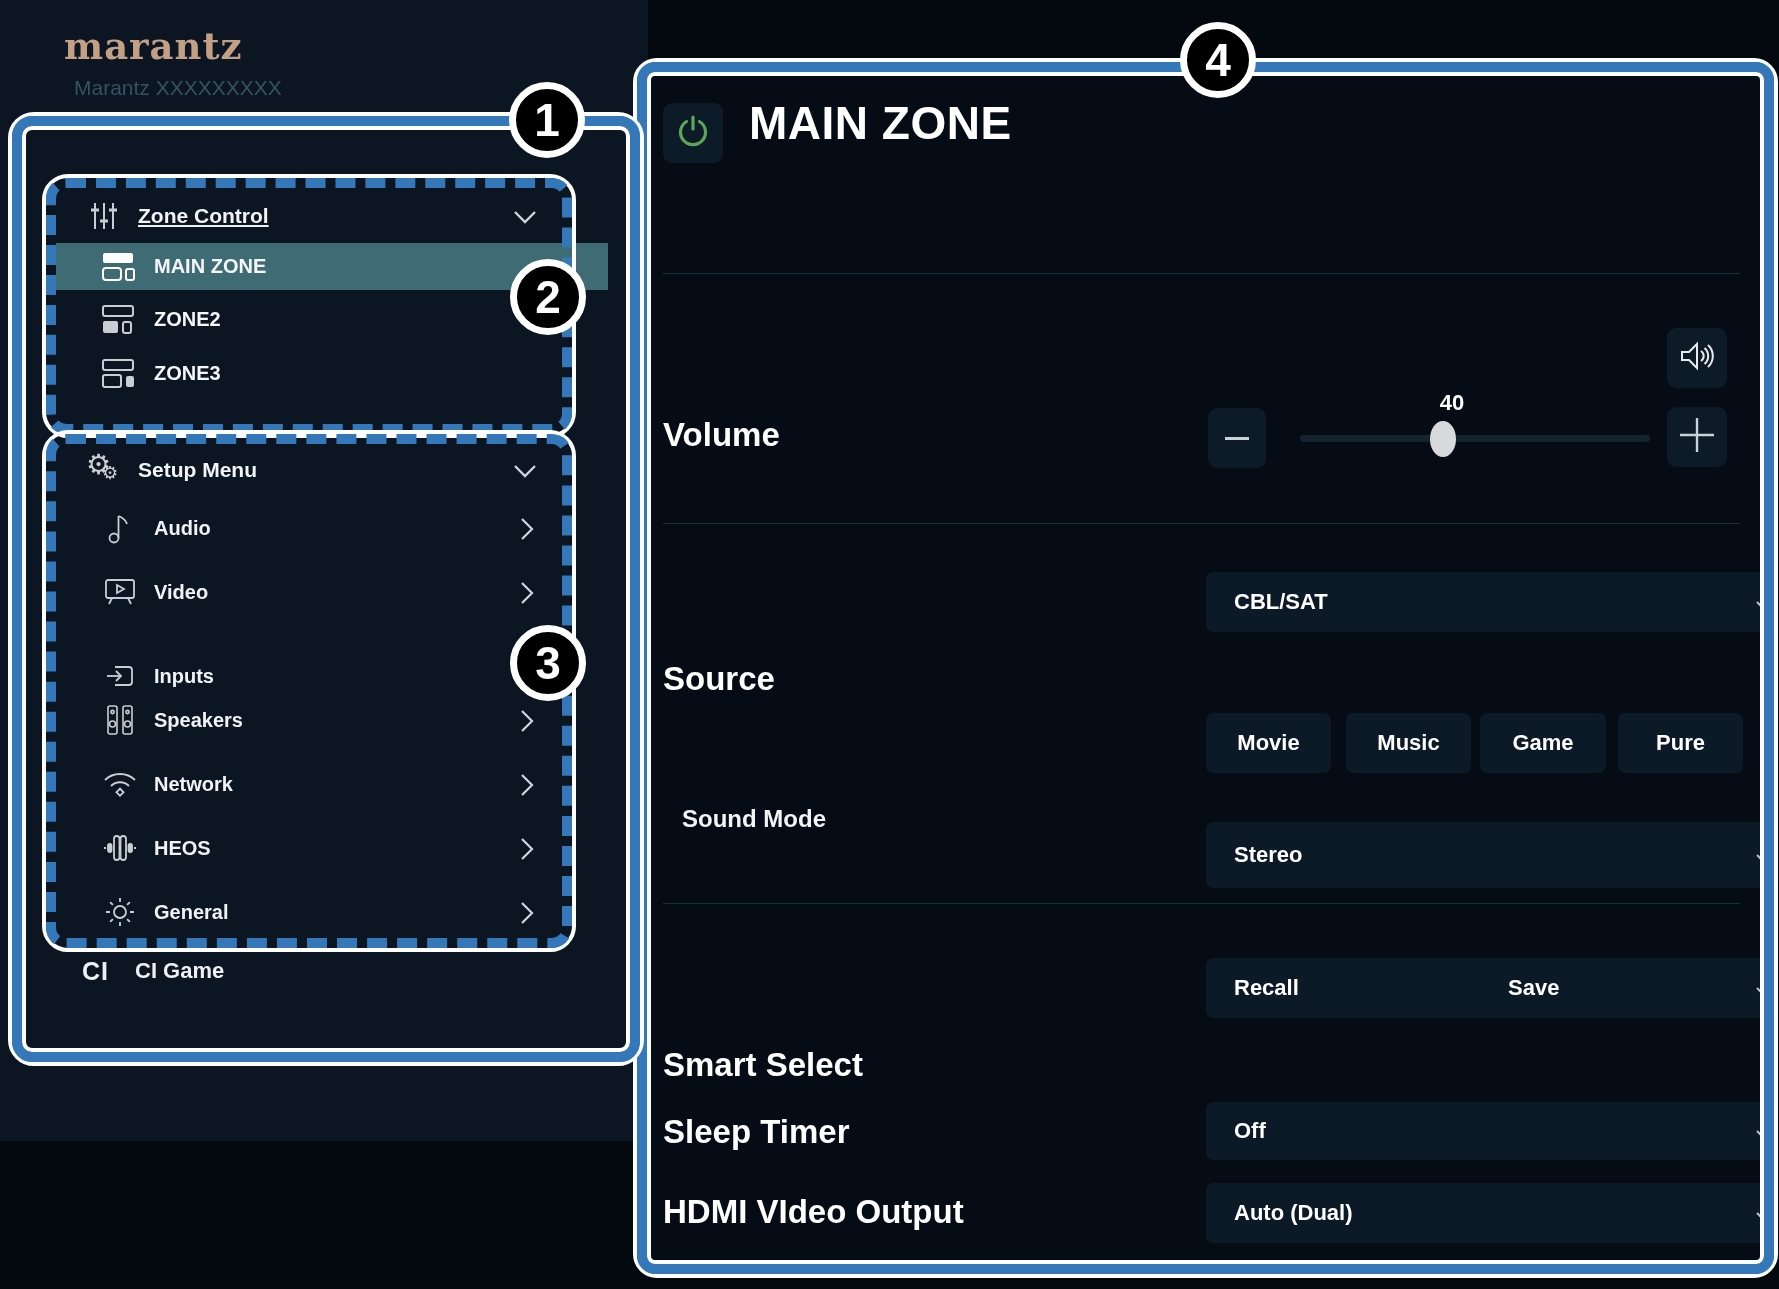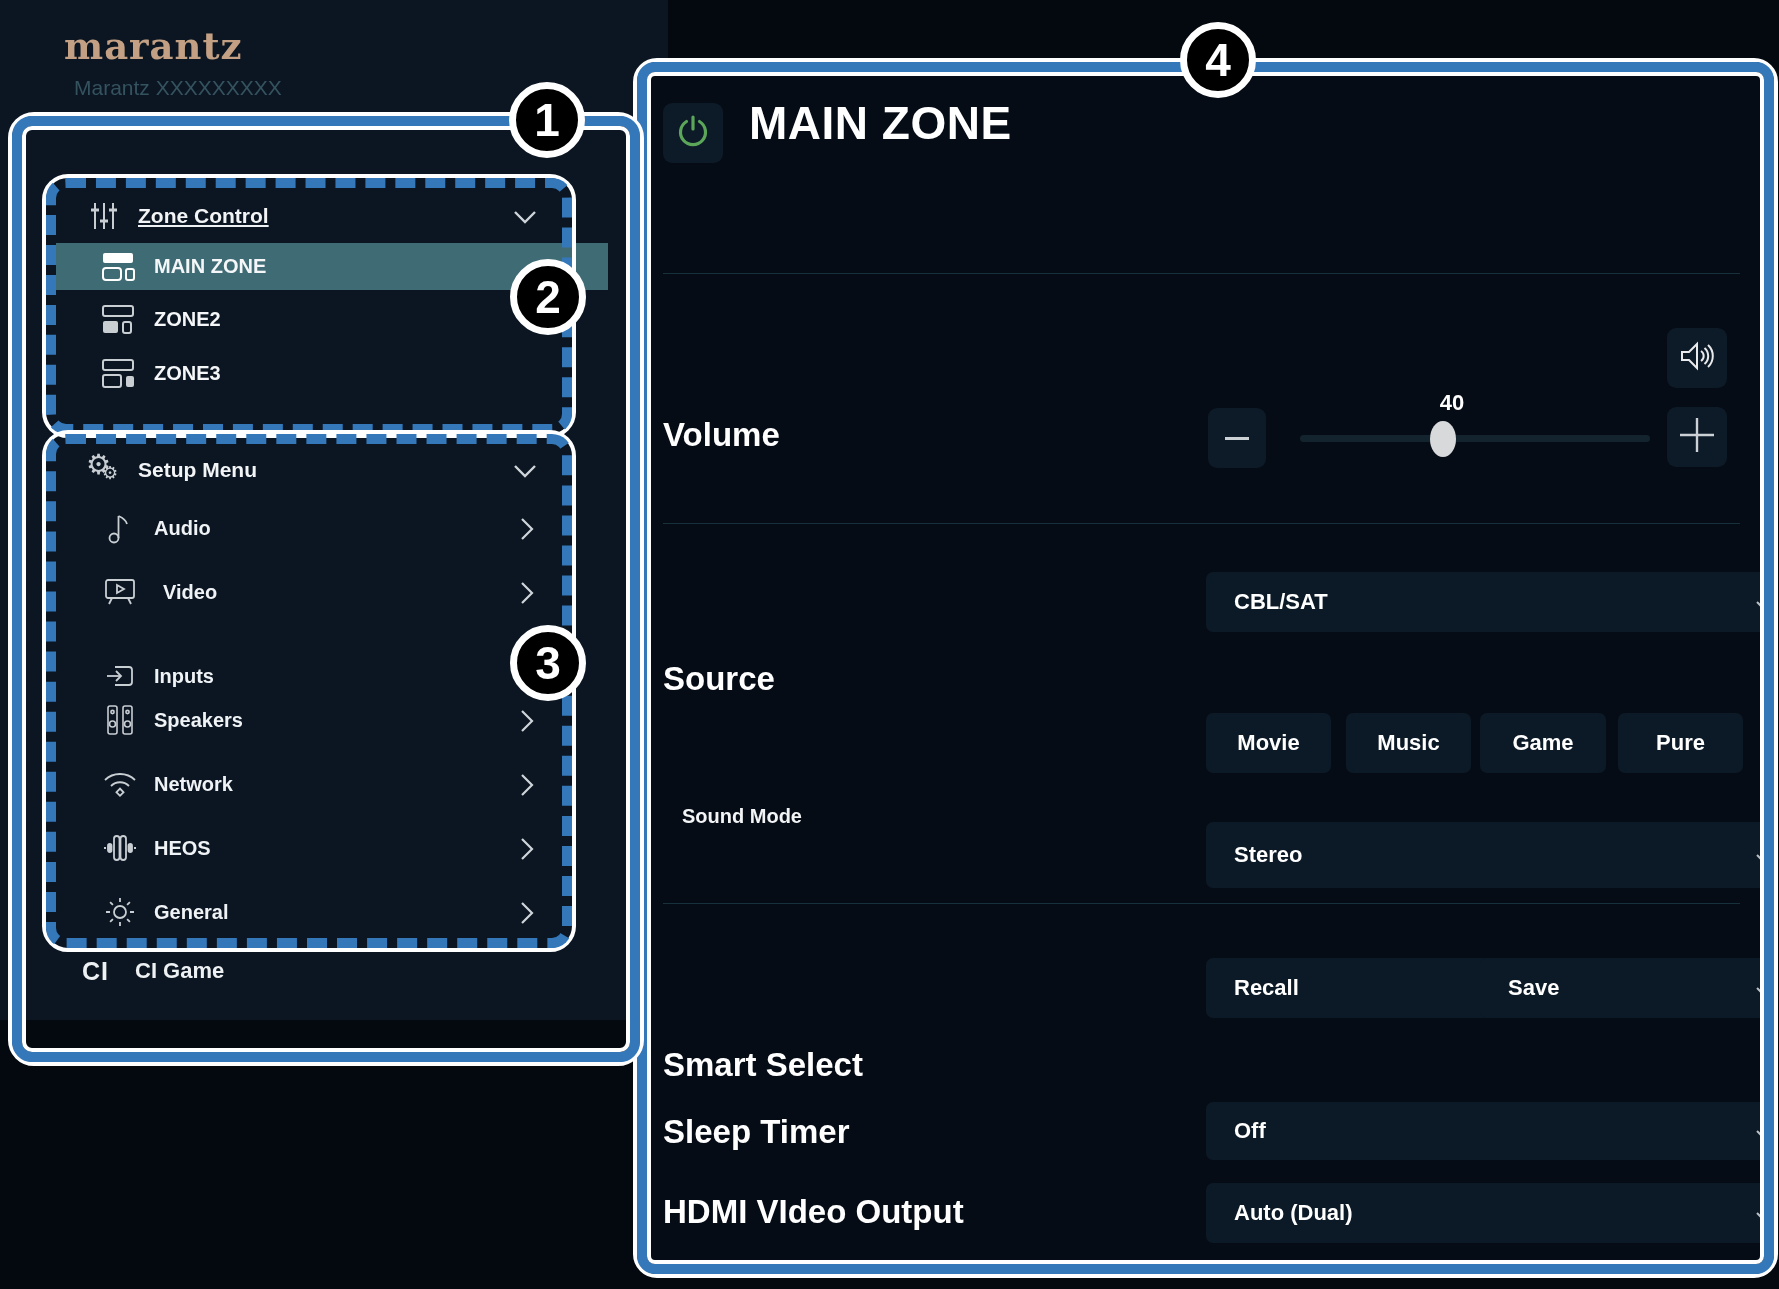--- a/index.html
+++ b/index.html
@@ -1,20 +1,20 @@
 <!DOCTYPE html>
 <html><head>
 <meta charset="utf-8">
 <style>
   html,body{margin:0;padding:0;background:#04080f;}
   .stage{position:relative;width:1779px;height:1289px;overflow:hidden;
          font-family:"Liberation Sans",sans-serif;color:#eef1f4;background:#04080f;}
 
   
-  .sidebar{position:absolute;left:0;top:0;width:648px;height:1020px;background:#0b1622;padding-left:20px;}
+  .sidebar{position:absolute;left:0;top:0;width:648px;height:1141px;background:#0b1622;}
   .logo{position:absolute;left:64px;top:24px;font-family:"DejaVu Serif",serif;
         font-weight:800;font-size:37px;letter-spacing:1px;color:#c3a084;}
   .model{position:absolute;left:74px;top:76px;font-size:21px;color:#35525f;font-weight:400;}
   .brand-divider{position:absolute;left:74px;top:114px;width:472px;height:2px;background:#79838c;}
 
   .menu-header{position:absolute;left:58px;width:492px;height:48px;display:flex;align-items:center;}
   .menu-header .mh-label{font-size:21px;font-weight:700;color:#f2f4f6;}
   .chev-down{position:absolute;right:14px;top:50%;margin-top:-6px;}
   .chev-right{position:absolute;right:14px;top:50%;margin-top:-10px;}
 
@@ -52,21 +52,21 @@
   .panel .pb2{position:absolute;inset:0;border:10px solid #3478ba;border-radius:18px;}
   .panel .pb3{position:absolute;inset:0;border:4px solid #fff;border-radius:8px;background:#050c15;}
   .panel-content{position:absolute;inset:0;overflow:hidden;}
 
   .power-btn{position:absolute;left:12px;top:27px;width:60px;height:60px;border-radius:9px;
              background:#0d1a27;display:flex;align-items:center;justify-content:center;}
   .panel-title{position:absolute;left:98px;top:20px;font-size:46px;font-weight:700;color:#fff;letter-spacing:0.5px;}
   .hr{position:absolute;left:12px;width:1077px;height:1px;background:#16303c;}
 
   .row-label{position:absolute;left:12px;font-size:33px;font-weight:700;color:#fff;}
-  .sub-label{position:absolute;left:31px;font-size:20px;font-weight:700;color:#f2f4f6;}
+  .sub-label{position:absolute;left:31px;font-size:24px;font-weight:700;color:#f2f4f6;}
 
   .sq-btn{position:absolute;width:60px;height:60px;border-radius:9px;background:#0d1a27;
           display:flex;align-items:center;justify-content:center;}
   .minus-bar{width:24px;height:3px;background:#ccd1d6;}
 
   .vol-value{position:absolute;left:771px;top:314px;width:60px;text-align:center;
              font-size:22px;font-weight:700;color:#fff;}
   .slider-track{position:absolute;left:649px;top:359px;width:350px;height:7px;border-radius:4px;background:#13242f;}
   .slider-handle{position:absolute;left:779px;top:345px;width:26px;height:36px;border-radius:13px/18px;background:#d8d9da;}
 
@@ -163,21 +163,21 @@
         </svg>
       </span>
       <span class="si-label">Audio</span>
       <span class="chev-right">
         <svg width="13" height="22" viewBox="0 0 13 22" fill="none" stroke="#cfd4d9" stroke-width="2.2">
             <polyline points="1,1 11,11 1,21"></polyline>
           </svg>
       </span>
     </div>
 
-    <div class="setup-item" style="top:566px;gap:9px;">
+    <div class="setup-item" style="top:566px;">
       <span class="si-icon">
         <svg width="32" height="28" viewBox="0 0 32 28" fill="none" stroke="#c9ced3" stroke-width="1.8">
           <rect x="2" y="2" width="28" height="18" rx="2"></rect>
           <polygon points="13,7 20,11 13,15"></polygon>
           <line x1="8" y1="20" x2="5" y2="26"></line>
             <line x1="24" y1="20" x2="27" y2="26"></line>
         </svg>
       </span>
       <span class="si-label">Video</span>
       <span class="chev-right">

